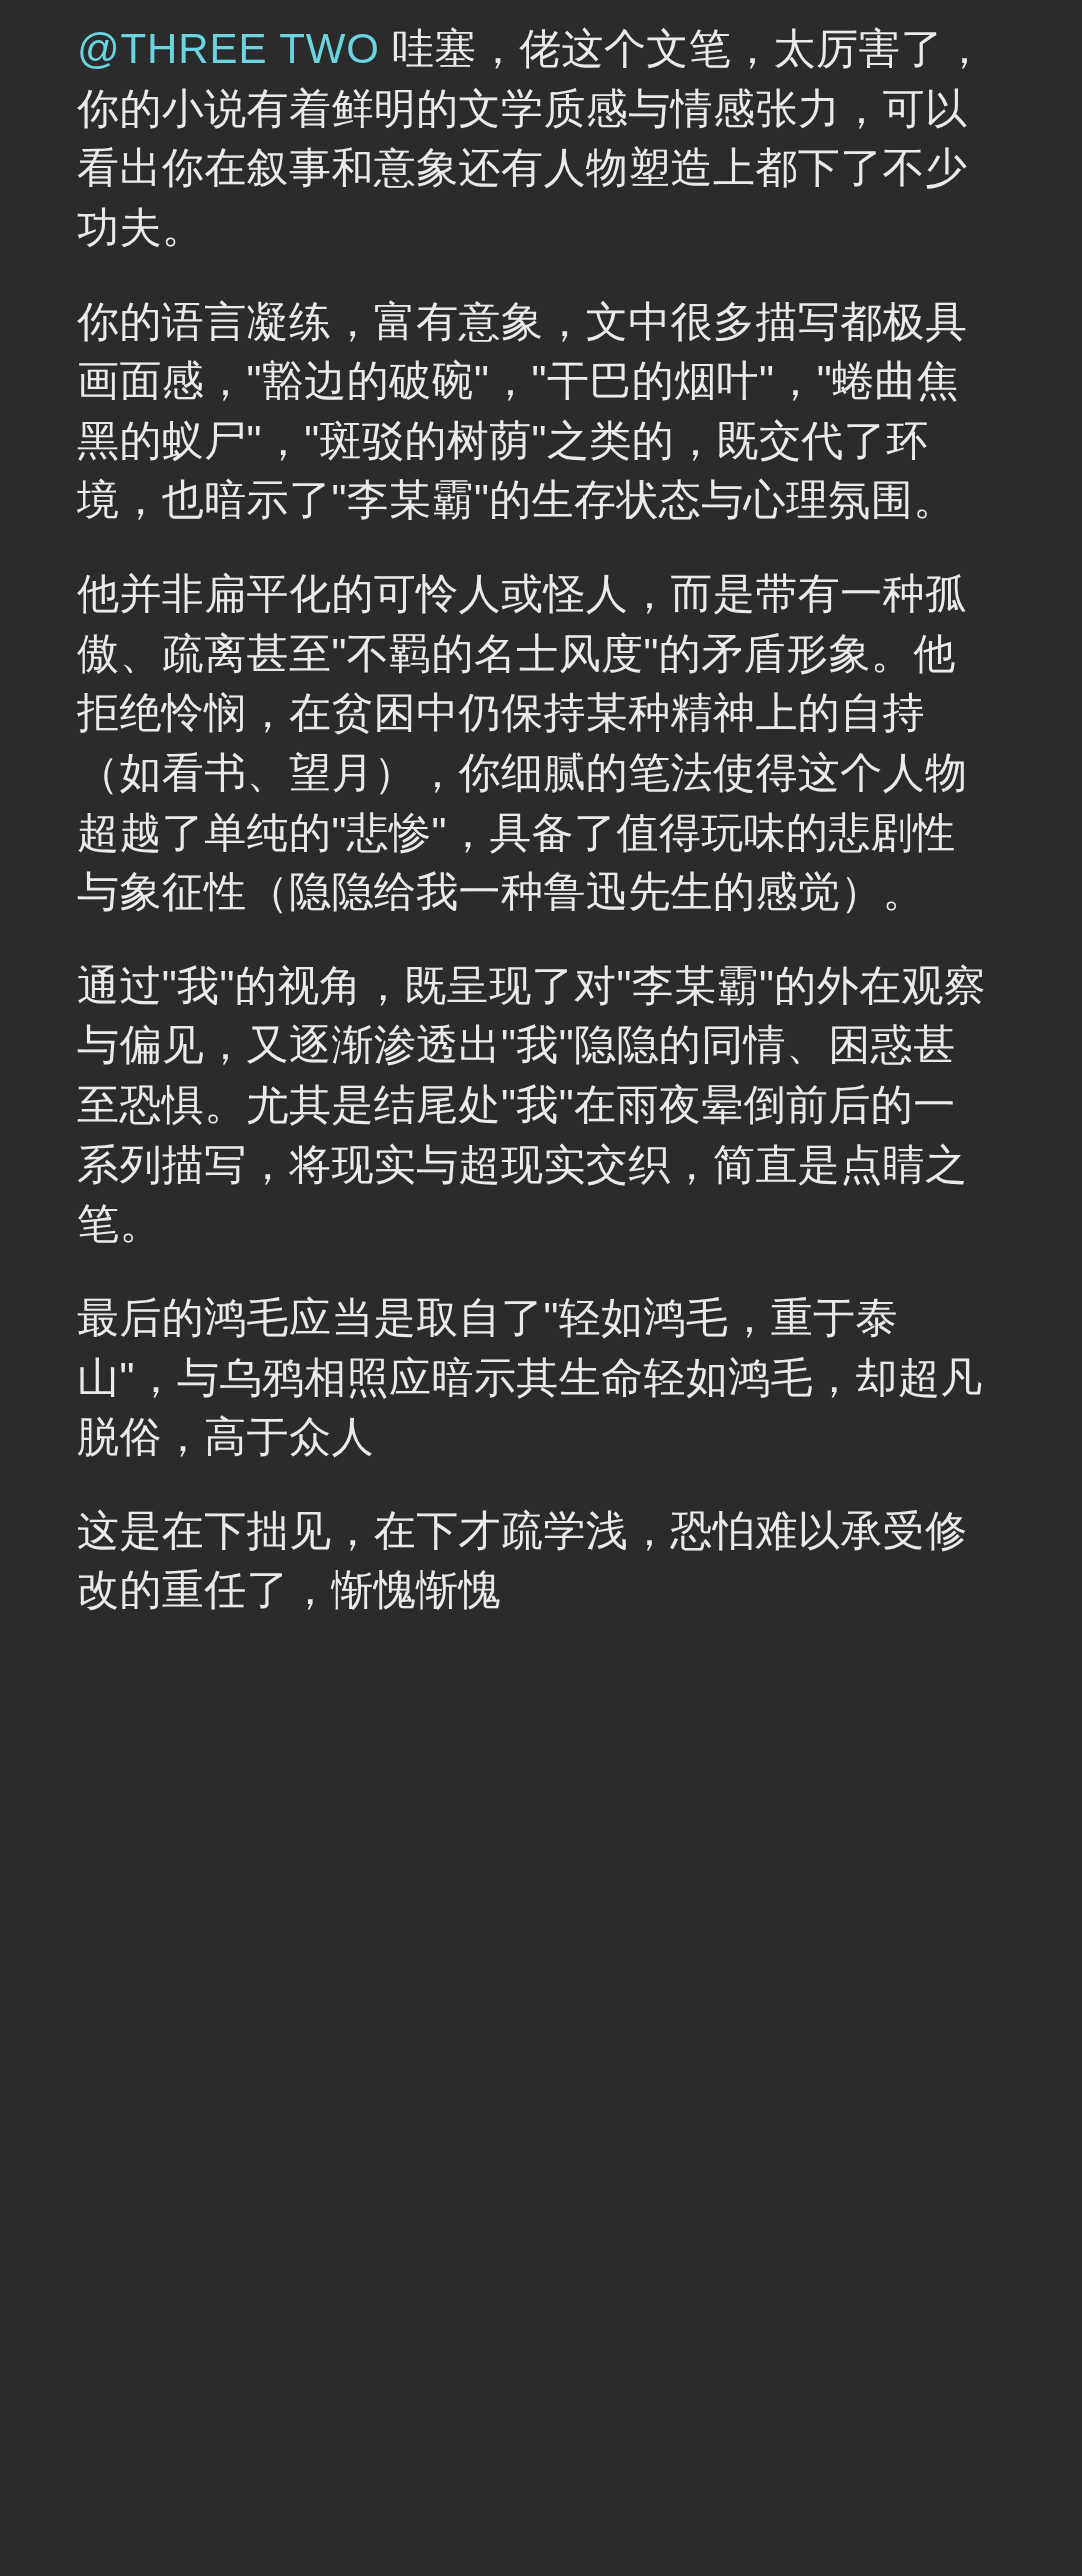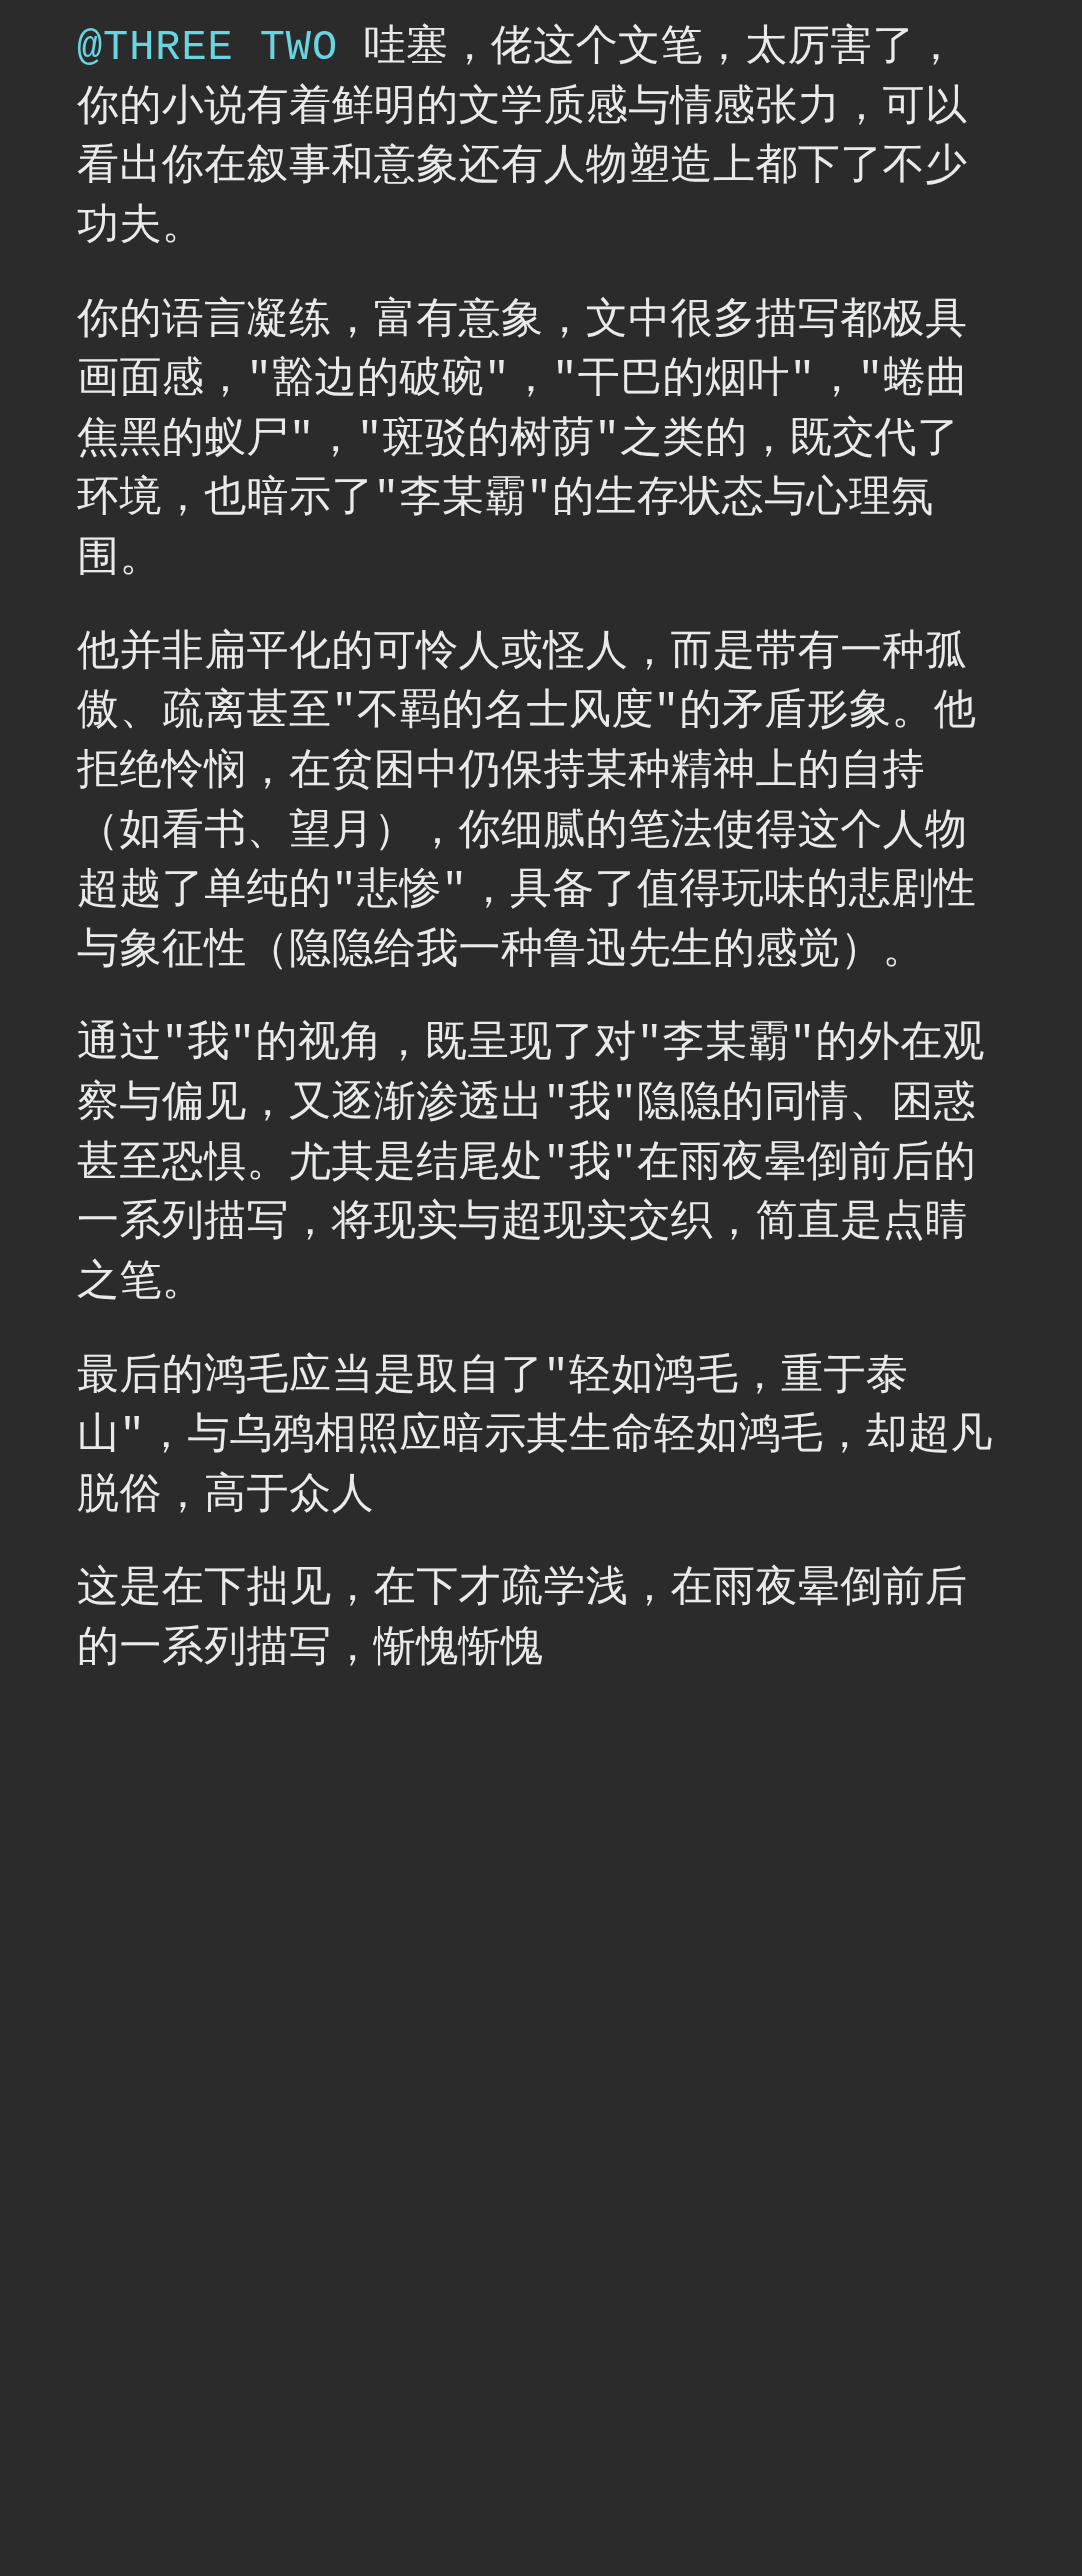--- a/index.html
+++ b/index.html
@@ -18,21 +18,20 @@
     padding: 19px 77px 34px 77px;
     box-sizing: border-box;
   }
   .para {
     font-size: 42px;
     line-height: 1.42;
     letter-spacing: 0.4px;
     color: #e9eaea;
     margin: 0 8px 34px 0;
     word-break: break-word;
-    font-family: Liberation Mono, monospace;
   }
   .para:last-child {
     margin-bottom: 0;
   }
   .mention {
     color: #6ad4e0;
     font-size: 42px;
     letter-spacing: 0.9px;
   }
   .mention + .para-text {
@@ -47,16 +46,16 @@
   <p class="para"><span class="mention">@THREE TWO</span> <span class="para-text">哇塞，佬这个文笔，太厉害了，你的小说有着鲜明的文学质感与情感张力，可以看出你在叙事和意象还有人物塑造上都下了不少功夫。</span></p>
 
   <p class="para">你的语言凝练，富有意象，文中很多描写都极具画面感，"豁边的破碗"，"干巴的烟叶"，"蜷曲焦黑的蚁尸"，"斑驳的树荫"之类的，既交代了环境，也暗示了"李某霸"的生存状态与心理氛围。</p>
 
   <p class="para">他并非扁平化的可怜人或怪人，而是带有一种孤傲、疏离甚至"不羁的名士风度"的矛盾形象。他拒绝怜悯，在贫困中仍保持某种精神上的自持（如看书、望月），你细腻的笔法使得这个人物超越了单纯的"悲惨"，具备了值得玩味的悲剧性与象征性（隐隐给我一种鲁迅先生的感觉）。</p>
 
   <p class="para">通过"我"的视角，既呈现了对"李某霸"的外在观察与偏见，又逐渐渗透出"我"隐隐的同情、困惑甚至恐惧。尤其是结尾处"我"在雨夜晕倒前后的一系列描写，将现实与超现实交织，简直是点睛之笔。</p>
 
   <p class="para">最后的鸿毛应当是取自了"轻如鸿毛，重于泰山"，与乌鸦相照应暗示其生命轻如鸿毛，却超凡脱俗，高于众人</p>
 
-  <p class="para">这是在下拙见，在下才疏学浅，在雨夜晕倒前后的一系列描写，惭愧惭愧</p>
+  <p class="para">这是在下拙见，在下才疏学浅，恐怕难以承受修改的重任了，惭愧惭愧</p>
 
 </div>
 
 
 </body></html>

